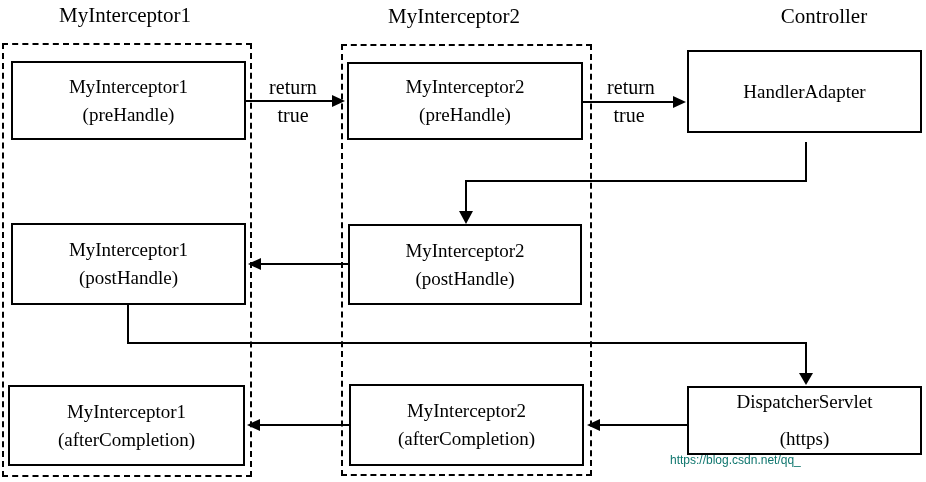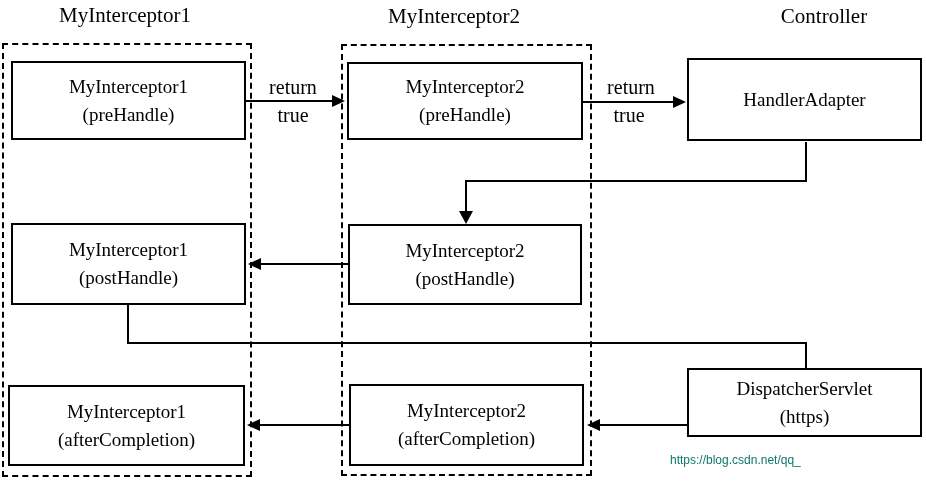--- a/index.html
+++ b/index.html
@@ -79,21 +79,21 @@
   <div class="node" style="left:11px;top:61px;width:231px;height:75px;">
     <span>MyInterceptor1</span>
     <span>(preHandle)</span>
   </div>
 
   <div class="node" style="left:347px;top:62px;width:232px;height:74px;">
     <span>MyInterceptor2</span>
     <span>(preHandle)</span>
   </div>
 
-  <div class="node" style="left:687px;top:58px;width:231px;height:79px;">
+  <div class="node" style="left:687px;top:50px;width:231px;height:79px;">
     <span>HandlerAdapter</span>
   </div>
 
   <div class="node" style="left:11px;top:223px;width:231px;height:78px;">
     <span>MyInterceptor1</span>
     <span>(postHandle)</span>
   </div>
 
   <div class="node" style="left:348px;top:224px;width:230px;height:77px;">
     <span>MyInterceptor2</span>
@@ -103,21 +103,21 @@
   <div class="node" style="left:8px;top:385px;width:233px;height:77px;">
     <span>MyInterceptor1</span>
     <span>(afterCompletion)</span>
   </div>
 
   <div class="node" style="left:349px;top:384px;width:231px;height:78px;">
     <span>MyInterceptor2</span>
     <span>(afterCompletion)</span>
   </div>
 
-  <div class="node" style="left:687px;top:368px;width:231px;height:65px;">
+  <div class="node" style="left:687px;top:386px;width:231px;height:65px;justify-content:space-between;">
     <span>DispatcherServlet</span>
     <span>(https)</span>
   </div>
 
   <div class="edge-label" style="left:293px;top:87px;">return</div>
   <div class="edge-label" style="left:293px;top:115px;">true</div>
   <div class="edge-label" style="left:631px;top:87px;">return</div>
   <div class="edge-label" style="left:629px;top:115px;">true</div>
 
 

